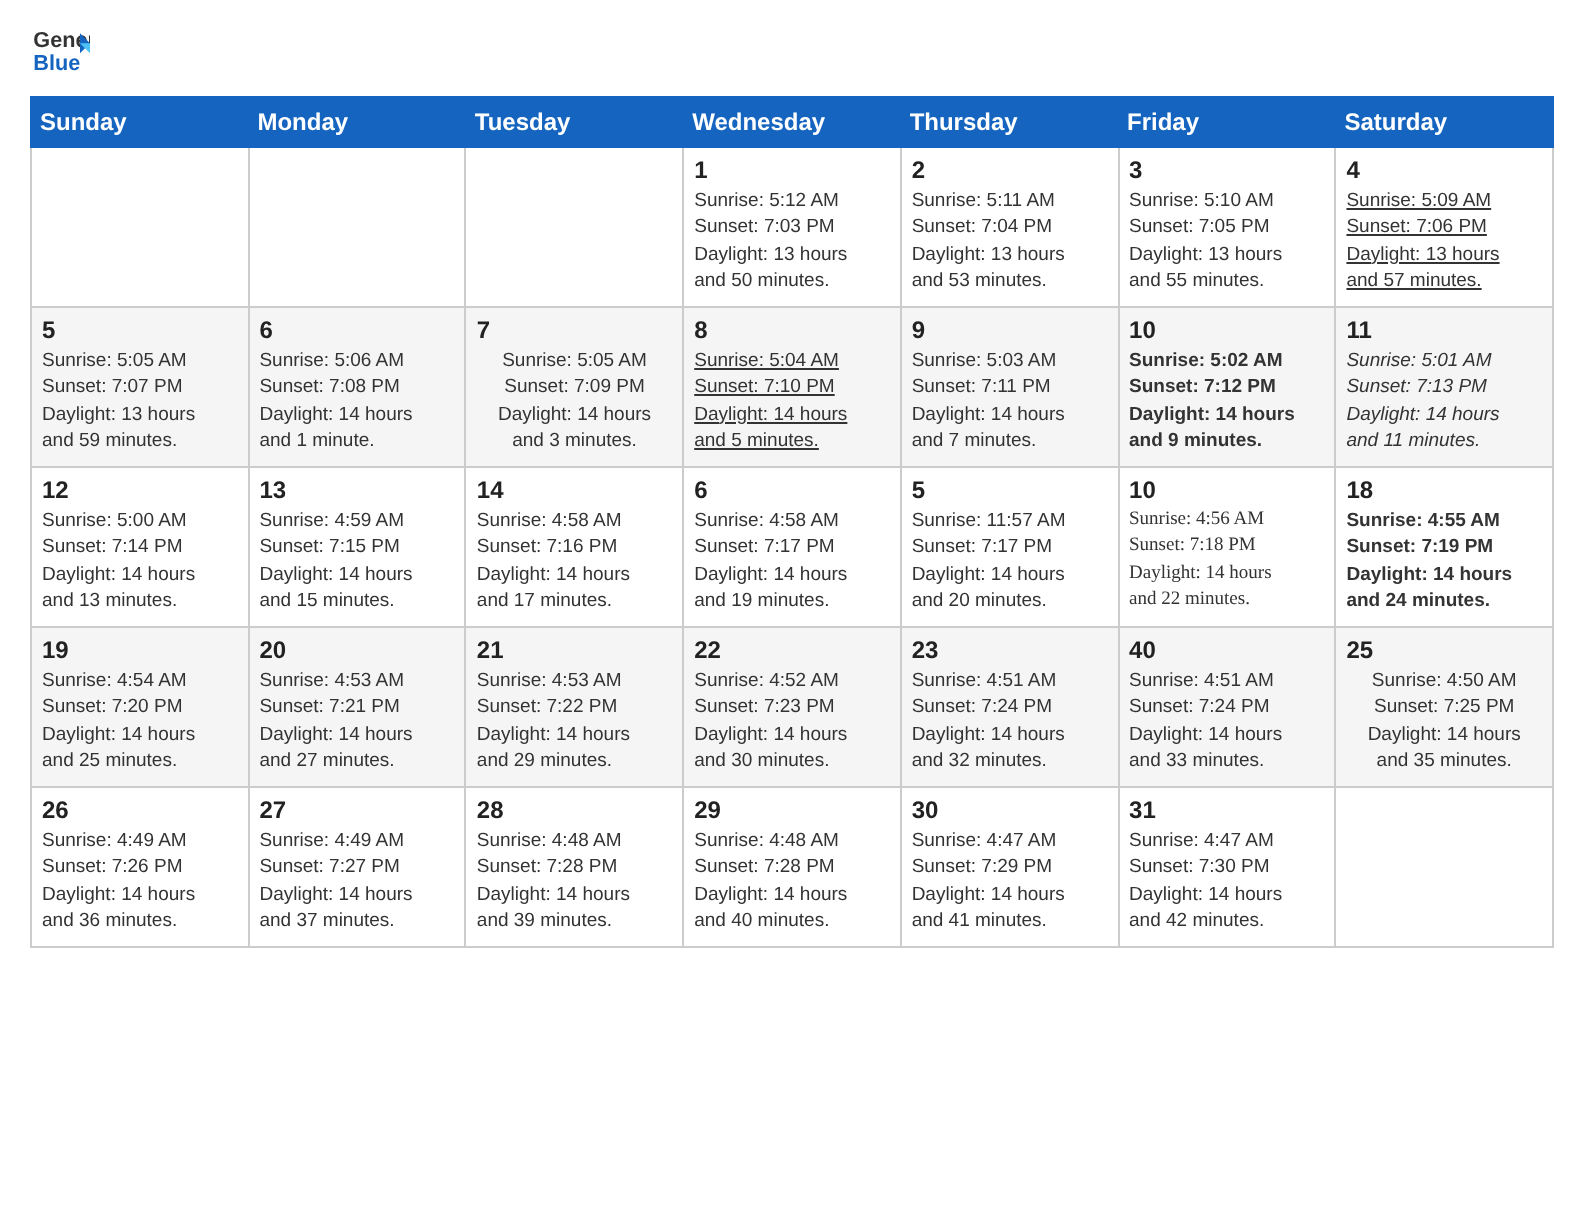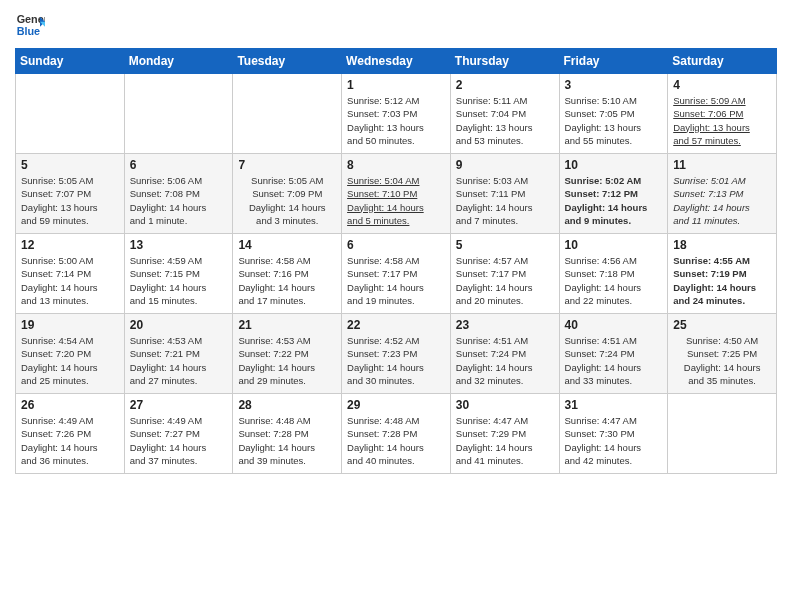--- a/index.html
+++ b/index.html
@@ -223,28 +223,28 @@
           </td>
           <td>
             <div class="day-num">6</div>
             <div class="day-info" style="white-space: pre-line;">Sunrise: 4:58 AM
 Sunset: 7:17 PM
 Daylight: 14 hours
 and 19 minutes.</div>
           </td>
           <td>
             <div class="day-num">5</div>
-            <div class="day-info" style="white-space: pre-line;">Sunrise: 4:57 AM
+            <div class="day-info" style="white-space: pre-line;">Sunrise: 11:57 AM
 Sunset: 7:17 PM
 Daylight: 14 hours
 and 20 minutes.</div>
           </td>
           <td>
             <div class="day-num">10</div>
-            <div class="day-info" style="white-space: pre-line;">Sunrise: 4:56 AM
+            <div class="day-info" style="white-space: pre-line; font-family: Liberation Serif, serif;">Sunrise: 4:56 AM
 Sunset: 7:18 PM
 Daylight: 14 hours
 and 22 minutes.</div>
           </td>
           <td>
             <div class="day-num">18</div>
             <div class="day-info" style="white-space: pre-line; font-weight: bold;">Sunrise: 4:55 AM
 Sunset: 7:19 PM
 Daylight: 14 hours
 and 24 minutes.</div>

